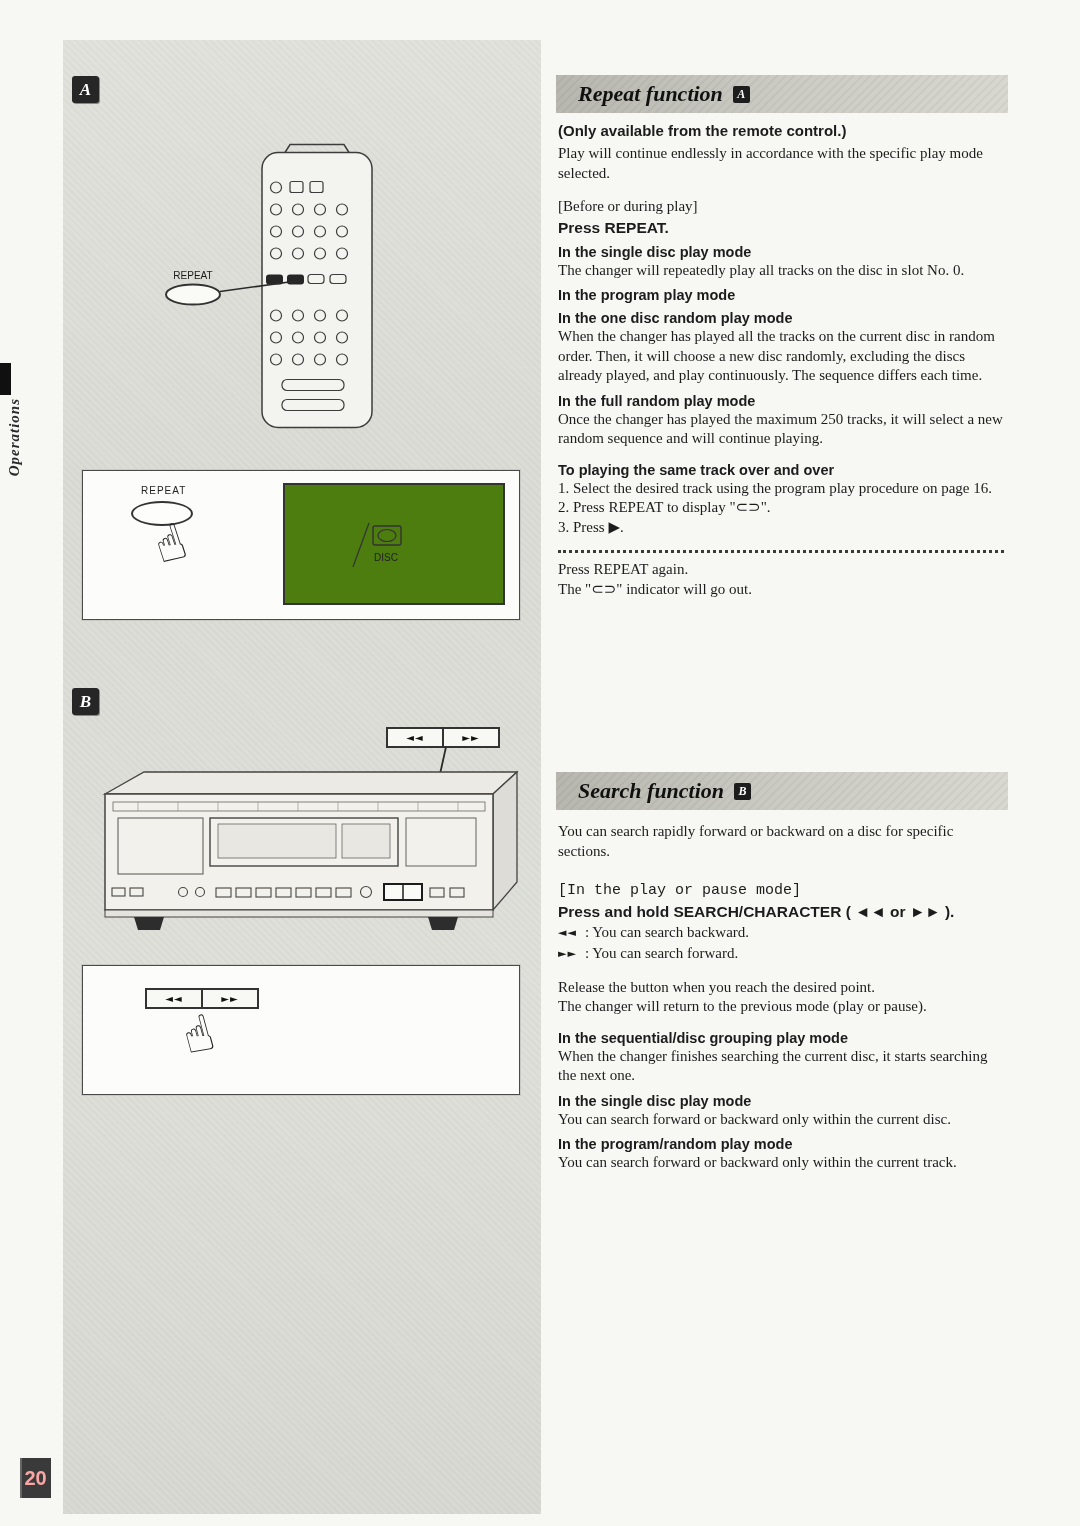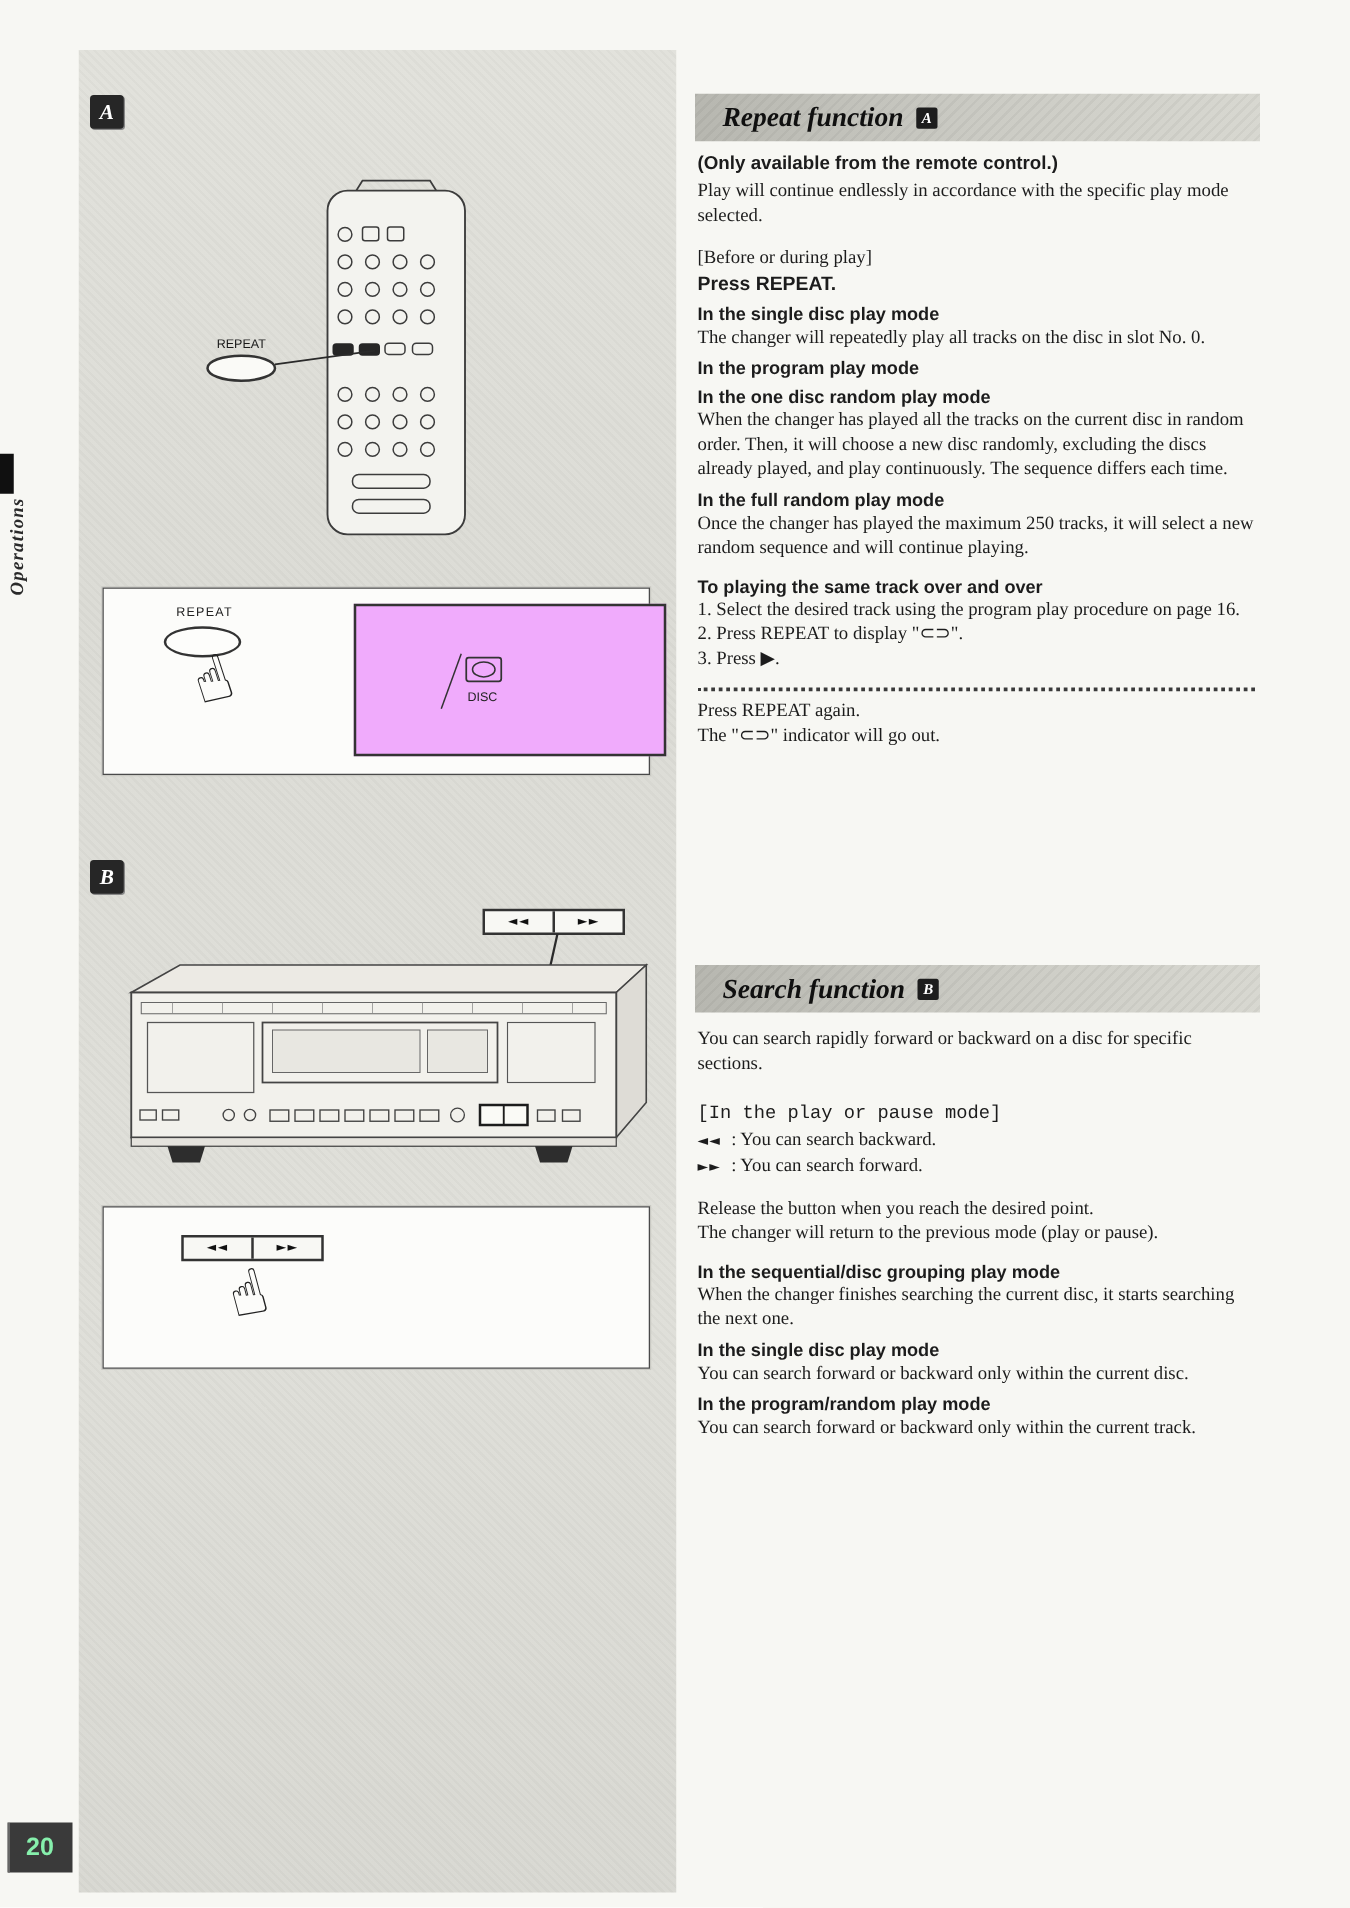--- a/index.html
+++ b/index.html
@@ -20,37 +20,37 @@
 
   .panel{position:absolute;background:#fcfcfa;border:1px solid #4a4a4a;box-shadow:0 0 0 1px #c9c9c3;}
   .panel-display{left:82px;top:470px;width:436px;height:148px;}
   .panel-search{left:82px;top:965px;width:436px;height:128px;}
 
   .mini-label{position:absolute;font:10px "Liberation Sans",sans-serif;letter-spacing:1px;color:#222;}
   .oval-button{position:absolute;width:58px;height:21px;border:2px solid #333;border-radius:50%;background:#fdfdfb;}
   .hand{position:absolute;font-family:"DejaVu Sans",sans-serif;color:#222;line-height:1;}
 
   .display-window{position:absolute;left:200px;top:12px;width:218px;height:118px;
-                  border:2px solid #333;background:#f0abfc;padding-left:28px;}
+                  border:2px solid #333;background:#4d7c0f;}
 
   .btn-pair{display:flex;border:2px solid #333;background:#f8f8f4;width:max-content;}
   .btn-cell{width:54px;height:17px;display:flex;align-items:center;justify-content:center;
             font:10px "DejaVu Sans",sans-serif;letter-spacing:1px;color:#111;border-right:2px solid #333;}
   .btn-cell:last-child{border-right:none;}
   .bar-top{position:absolute;left:386px;top:727px;}
   .pair-inpanel{position:absolute;left:62px;top:22px;}
 
   .svg-abs{position:absolute;}
 
   .side-tab{position:absolute;left:0;top:363px;width:11px;height:32px;background:#101010;}
   .side-label{position:absolute;left:6px;top:398px;writing-mode:vertical-rl;transform:rotate(180deg);
               font:italic bold 15px "Liberation Serif",serif;color:#2a2a2a;letter-spacing:1px;}
 
-  .page-number{position:absolute;left:6px;top:1458px;width:52px;height:40px;background:#3a3a3a;
-               color:#86efac;font:bold 20px "Liberation Sans",sans-serif;display:flex;
+  .page-number{position:absolute;left:20px;top:1458px;width:31px;height:40px;background:#3a3a3a;
+               color:#fca5a5;font:bold 20px "Liberation Sans",sans-serif;display:flex;
                align-items:center;justify-content:center;box-shadow:inset 2px 0 0 #666;}
 
   
   .banner{position:absolute;left:556px;width:452px;height:38px;
           background:linear-gradient(90deg,#b7b7b0,#cbcbc4 50%,#d8d8d1);
           display:flex;align-items:center;gap:10px;padding-left:22px;box-sizing:border-box;}
   .banner::after{content:"";position:absolute;inset:0;pointer-events:none;
           background:repeating-linear-gradient(135deg,rgba(0,0,0,0.04) 0 2px,transparent 2px 6px);}
   .banner-repeat{top:75px;}
   .banner-search{top:772px;}
@@ -245,20 +245,21 @@
   </div>
 
   <div class="banner banner-search">
     <span class="banner-title">Search function</span>
     <span class="banner-badge">B</span>
   </div>
 
   <div class="content search-content">
     <p>You can search rapidly forward or backward on a disc for specific sections.</p>
     <p class="context" style="margin-top:20px !important;font-family:Liberation Mono, monospace;">[In the play or pause mode]</p>
+    <p class="action-bold">Press and hold SEARCH/CHARACTER ( ◄◄ or ►► ).</p>
 
     <p class="bullet-row">
       <span class="bullet-sym">◄◄</span>
       <span>: You can search backward.</span>
     </p>
     <p class="bullet-row">
       <span class="bullet-sym">►►</span>
       <span>: You can search forward.</span>
     </p>
 

